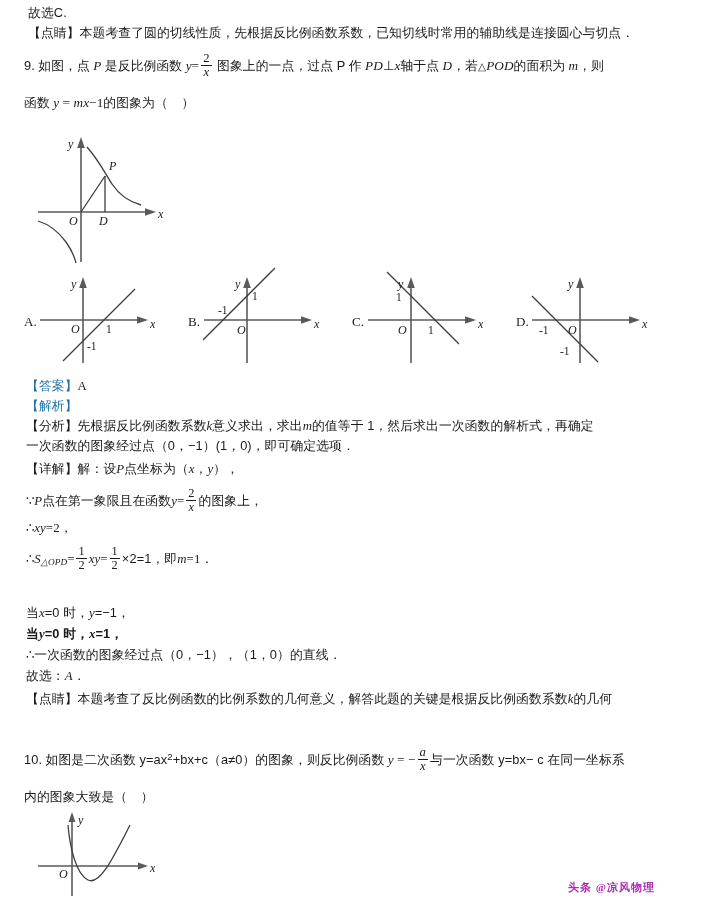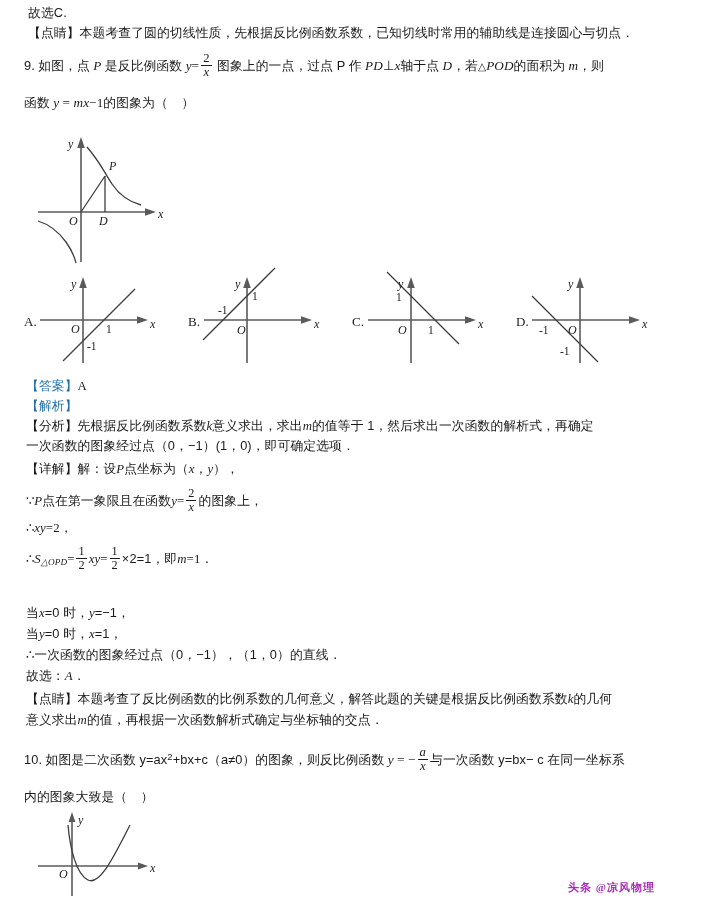--- a/index.html
+++ b/index.html
@@ -225,39 +225,36 @@
 
   <div class="line cjk" style="left:26px; top:545px;">
     <span>∴</span><span class="mi">S</span><span class="mi sub">△OPD</span><span class="num">=</span><span class="frac"><span class="top num">1</span><span class="bot num">2</span></span><span class="mi sq">xy</span><span class="num">=</span><span class="frac"><span class="top num">1</span><span class="bot num">2</span></span><span>×2=1，即</span><span class="mi">m</span><span class="num">=1．</span>
   </div>
 
 
   <div class="line cjk" style="left:26px; top:604px;">
     <span>当</span><span class="mi">x</span><span>=0 时，</span><span class="mi">y</span><span>=−1，</span>
   </div>
 
-  <div class="line cjk" style="left:26px; top:625px;">
+  <div class="line cjk" style="left:26px; top:625px;font-weight:bold;">
     <span>当</span><span class="mi">y</span><span>=0 时，</span><span class="mi">x</span><span>=1，</span>
   </div>
 
   <div class="line cjk" style="left:26px; top:646px;">
     <span>∴</span><span>一次函数的图象经过点（0，−1），（1，0）的直线．</span>
   </div>
 
   <div class="line cjk" style="left:26px; top:667px;">
     <span>故选：</span><span class="mi">A</span><span>．</span>
   </div>
 
   <div class="line cjk" style="left:26px; top:690px;">
     <span>【点睛】</span><span>本题考查了反比例函数的比例系数的几何意义，解答此题的关键是根据反比例函数系数</span><span class="mi">k</span><span>的几何</span>
   </div>
 
-  <div class="line cjk" style="left:26px; top:711px;">
-    <span>意义求出</span><span class="mi">m</span><span>的值，再根据一次函数解析式确定与坐标轴的交点．</span>
-  </div>
 
   <div class="line" style="left:24px; top:746px;">
     <span class="cjk">10.</span>
     <span class="cjk">如图是二次函数 y=ax</span><span class="cjk sup">2</span><span class="cjk">+bx+c（a≠0）的图象，则反比例函数</span>
     <span class="mi">y</span> <span class="num">= −</span><span class="frac"><span class="top mi">a</span><span class="bot mi">x</span></span><span class="cjk">与一次函数 y=bx</span><span class="cjk">− c 在同一坐标系</span>
   </div>
 
   <div class="line" style="left:24px; top:788px;">
     <span class="cjk">内的图象大致是（</span>&nbsp;&nbsp;&nbsp;&nbsp;<span class="cjk">）</span>
   </div>

